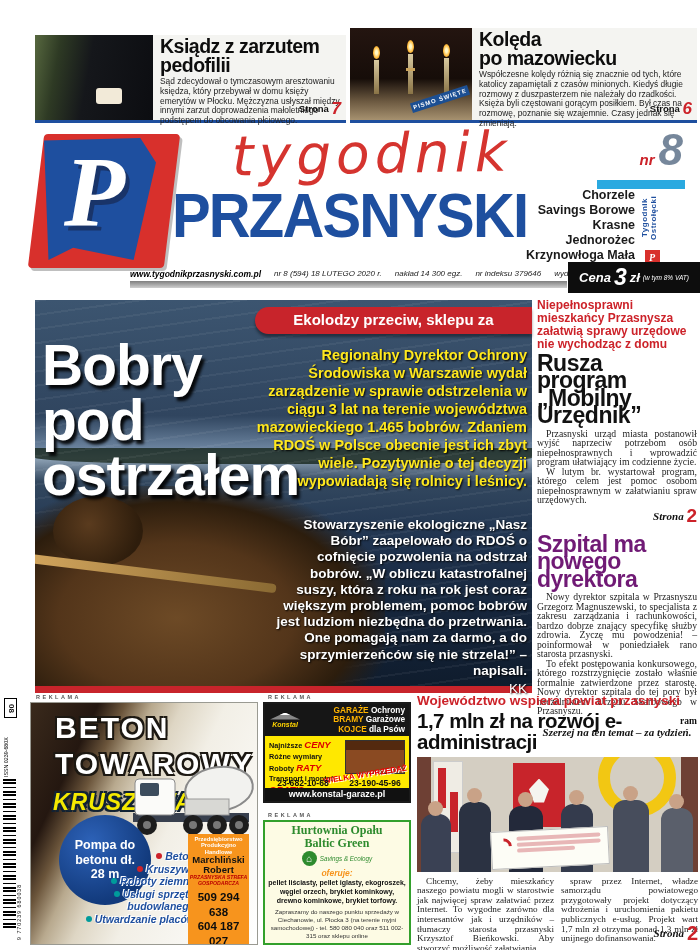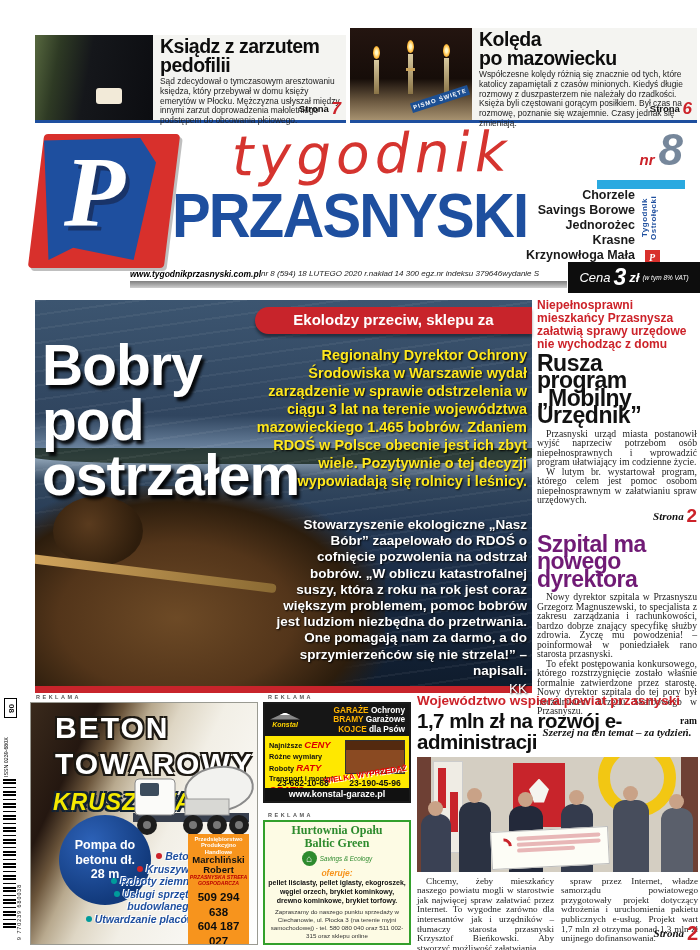--- a/index.html
+++ b/index.html
@@ -37,28 +37,28 @@
   .nr-prefix{font-size:15px;font-weight:700;font-style:italic;color:#cc2229;margin-right:4px}
   .nr-num{font-size:44px;font-weight:900;font-style:italic;color:#76879b;line-height:.9}
   .cyanbar{position:absolute;left:597px;top:180px;width:88px;height:9px;background:#2aa9e0}
   .cities{position:absolute;left:455px;top:188px;width:180px;text-align:right;
           font-size:12.5px;font-weight:700;color:#1a1a1a;line-height:1.2}
   .grouplogo{position:absolute;left:640px;top:188px;width:24px;height:78px;text-align:center}
   .grouplogo .vt{writing-mode:vertical-rl;transform:rotate(180deg);font-size:8px;font-weight:900;
                  color:#1e4f9f;height:60px;letter-spacing:.5px}
   .grouplogo .mini{width:15px;height:15px;background:#d8302c;color:#fff;font:italic 900 10px/15px
                  "Liberation Serif",serif;margin:2px auto 0;text-align:center}
-  .infoline{position:absolute;left:130px;top:269px;width:462px;display:flex;
+  .infoline{position:absolute;left:130px;top:269px;width:462px;display:flex;gap:13px;
             font-size:8px;font-style:italic;color:#222;white-space:nowrap}
   .infoline .web{font-weight:800;font-size:8.5px;color:#000}
   .graybar{position:absolute;left:130px;top:281px;width:437px;height:7px;
            background:linear-gradient(#7e7e7e,#cfcfcf)}
   .pricebox{position:absolute;left:568px;top:262px;width:132px;height:31px;background:#0d0d0d;
             color:#fff;display:flex;align-items:center;justify-content:center;gap:3px;font-style:italic}
-  .pricebox .pl{font-size:13px;font-weight:400}
+  .pricebox .pl{font-size:13px;font-weight:700}
   .pricebox .pv{font-size:23px;font-weight:900}
   .pricebox .pu{font-size:13px;font-weight:800}
   .pricebox .vat{font-size:6.5px}
 
   
   .mainphoto{position:absolute;left:35px;top:300px;width:497px;height:393px;overflow:hidden;
      border-bottom:7px solid #c8242b;
      background:linear-gradient(180deg,#3c5570 0%,#30455f 30%,#68809b 38%,#8fa3b6 41%,#33485f 47%,#203450 62%,#16263c 80%,#0f1c2d 100%)}
   .treeline{position:absolute;left:0;top:148px;width:100%;height:16px;background:#17251c;opacity:.8;
      border-radius:0 0 40% 40%}
@@ -236,22 +236,22 @@
   <div class="t-main">PRZASNYSKI</div>
 
   <div class="nr-wrap">
     <span class="nr-prefix">nr</span><span class="nr-num">8</span>
   </div>
   <div class="cyanbar"></div>
 
   <div class="cities">
     <div>Chorzele</div>
     <div>Savings Borowe</div>
+    <div>Krasne</div>
     <div>Jednorożec</div>
-    <div>Krasne</div>
     <div>Krzynowłoga Mała</div>
     <div>Przasnysz</div>
   </div>
   <div class="grouplogo">
     <div class="vt">Tygodnik Ostrołęcki</div>
     <div class="mini">P</div>
   </div>
 
   <div class="infoline">
     <span class="web">www.tygodnikprzasnyski.com.pl</span>

